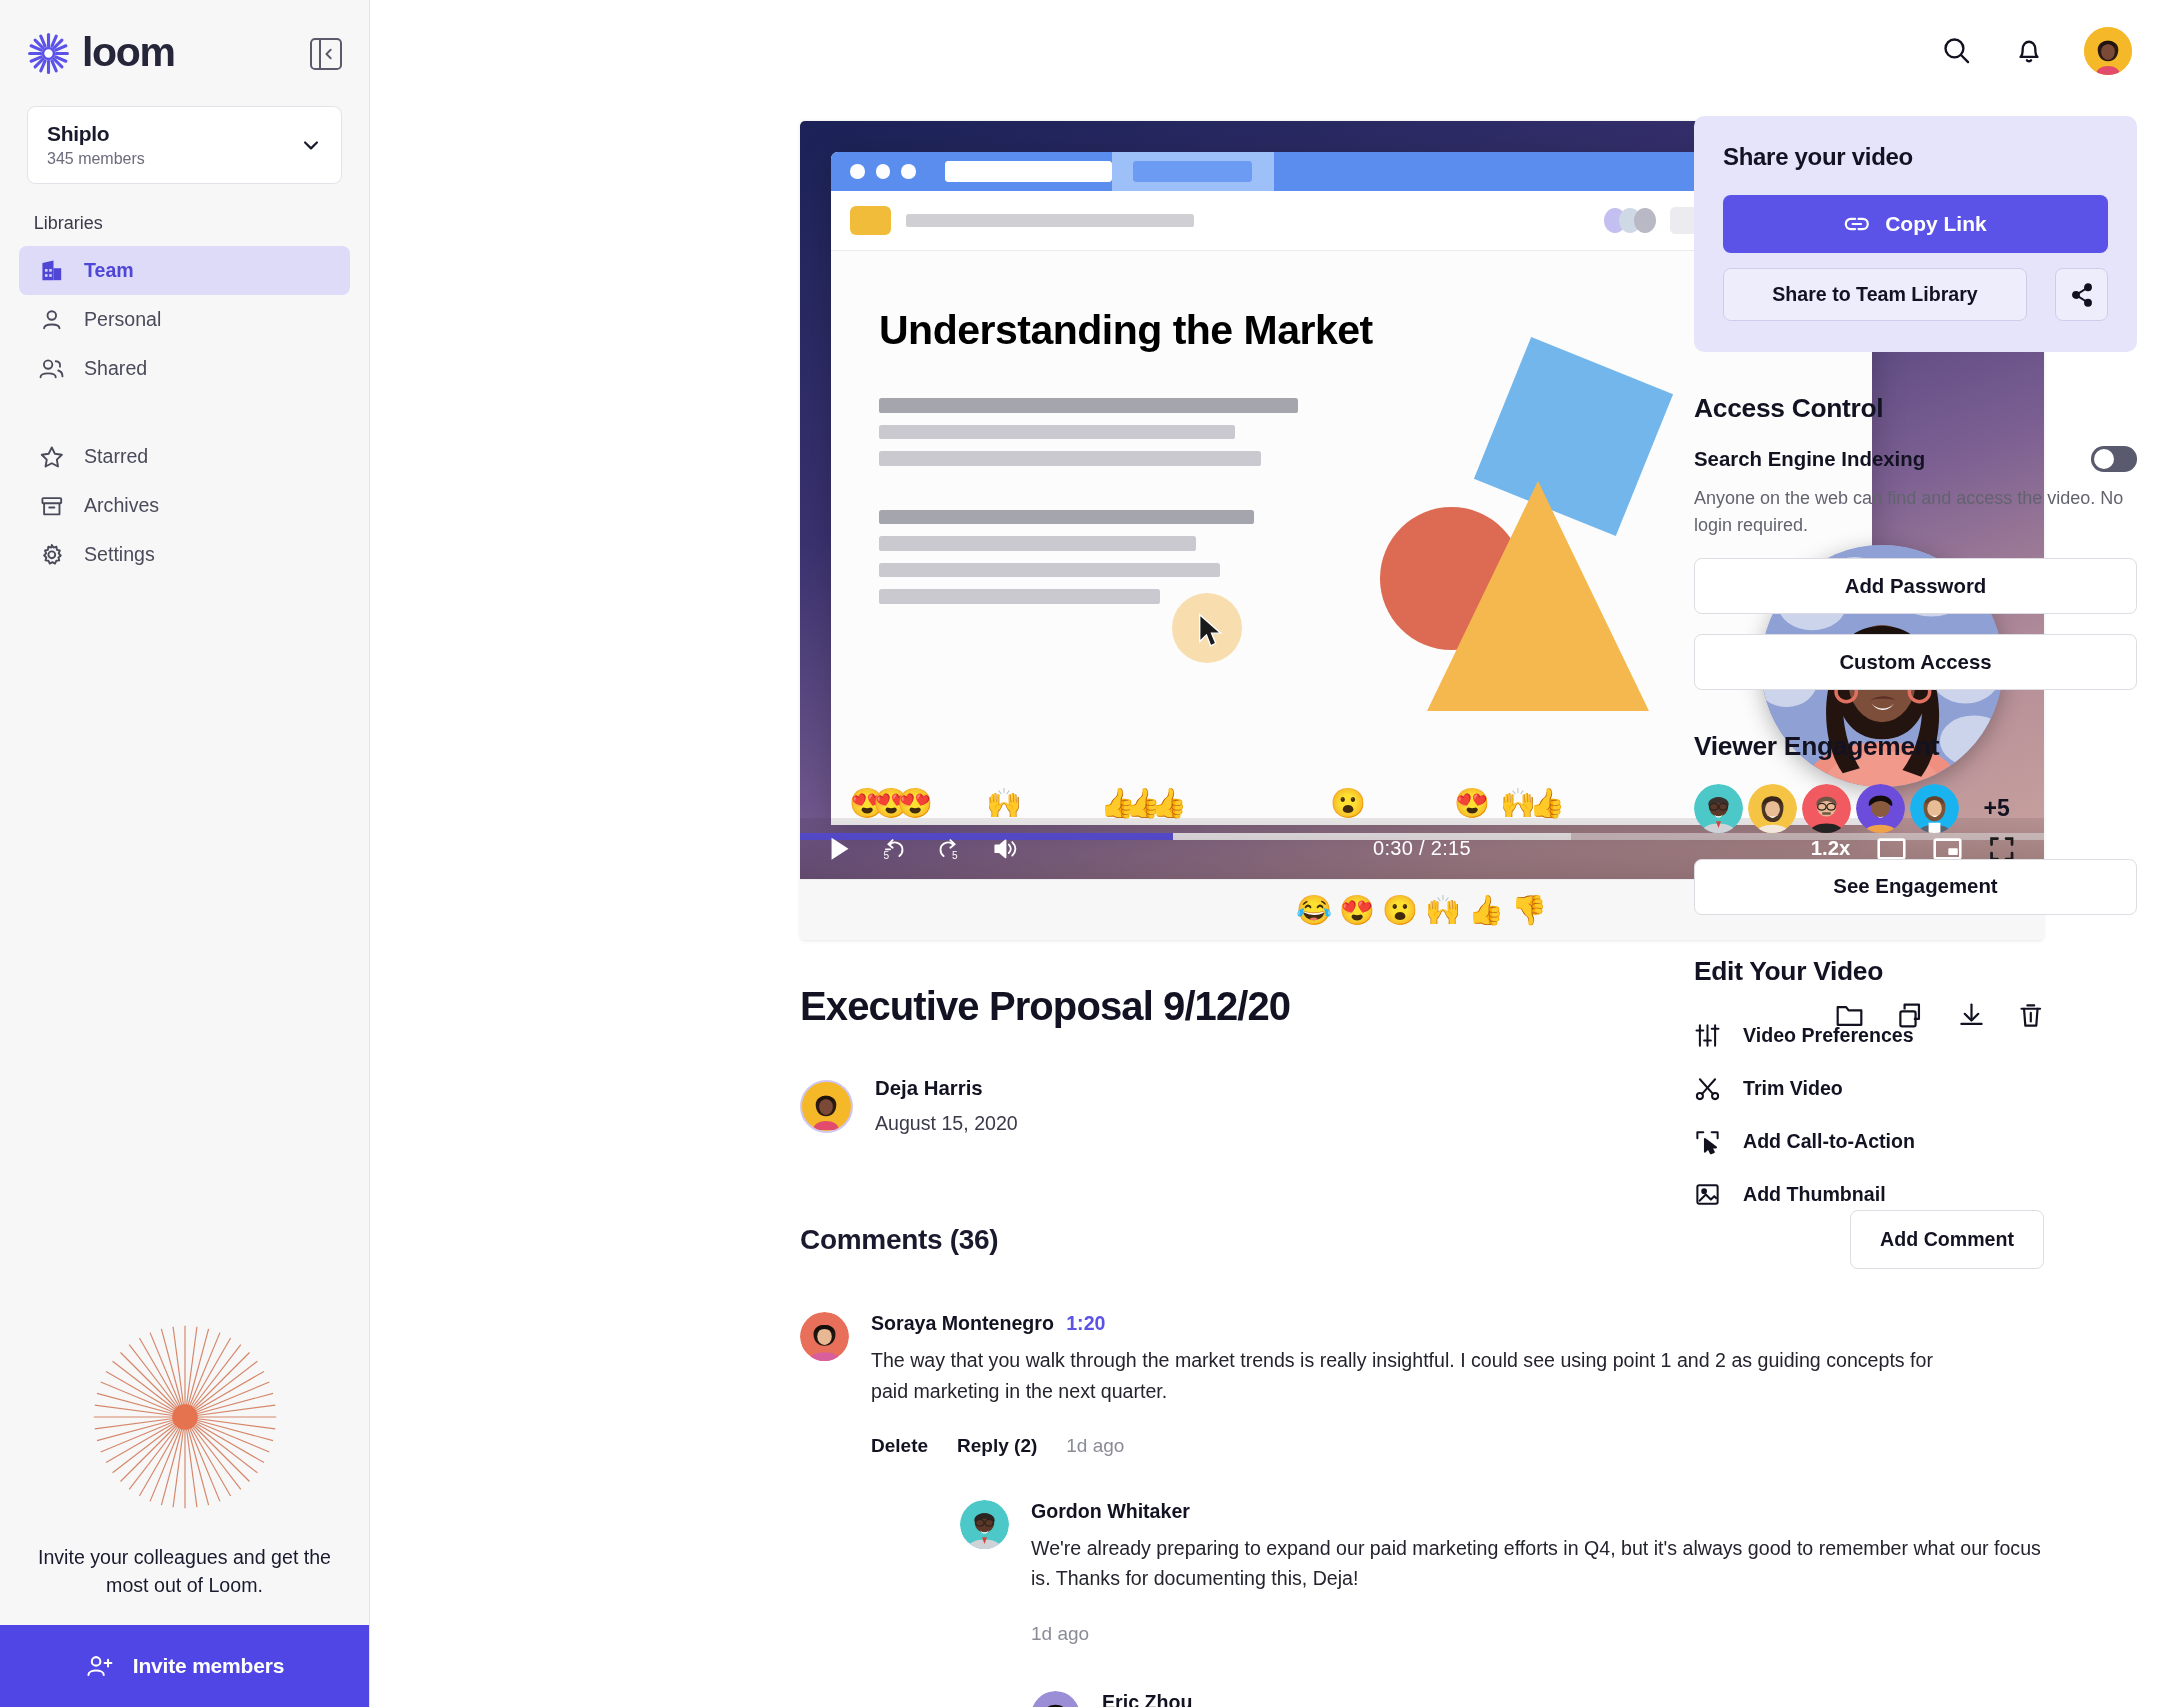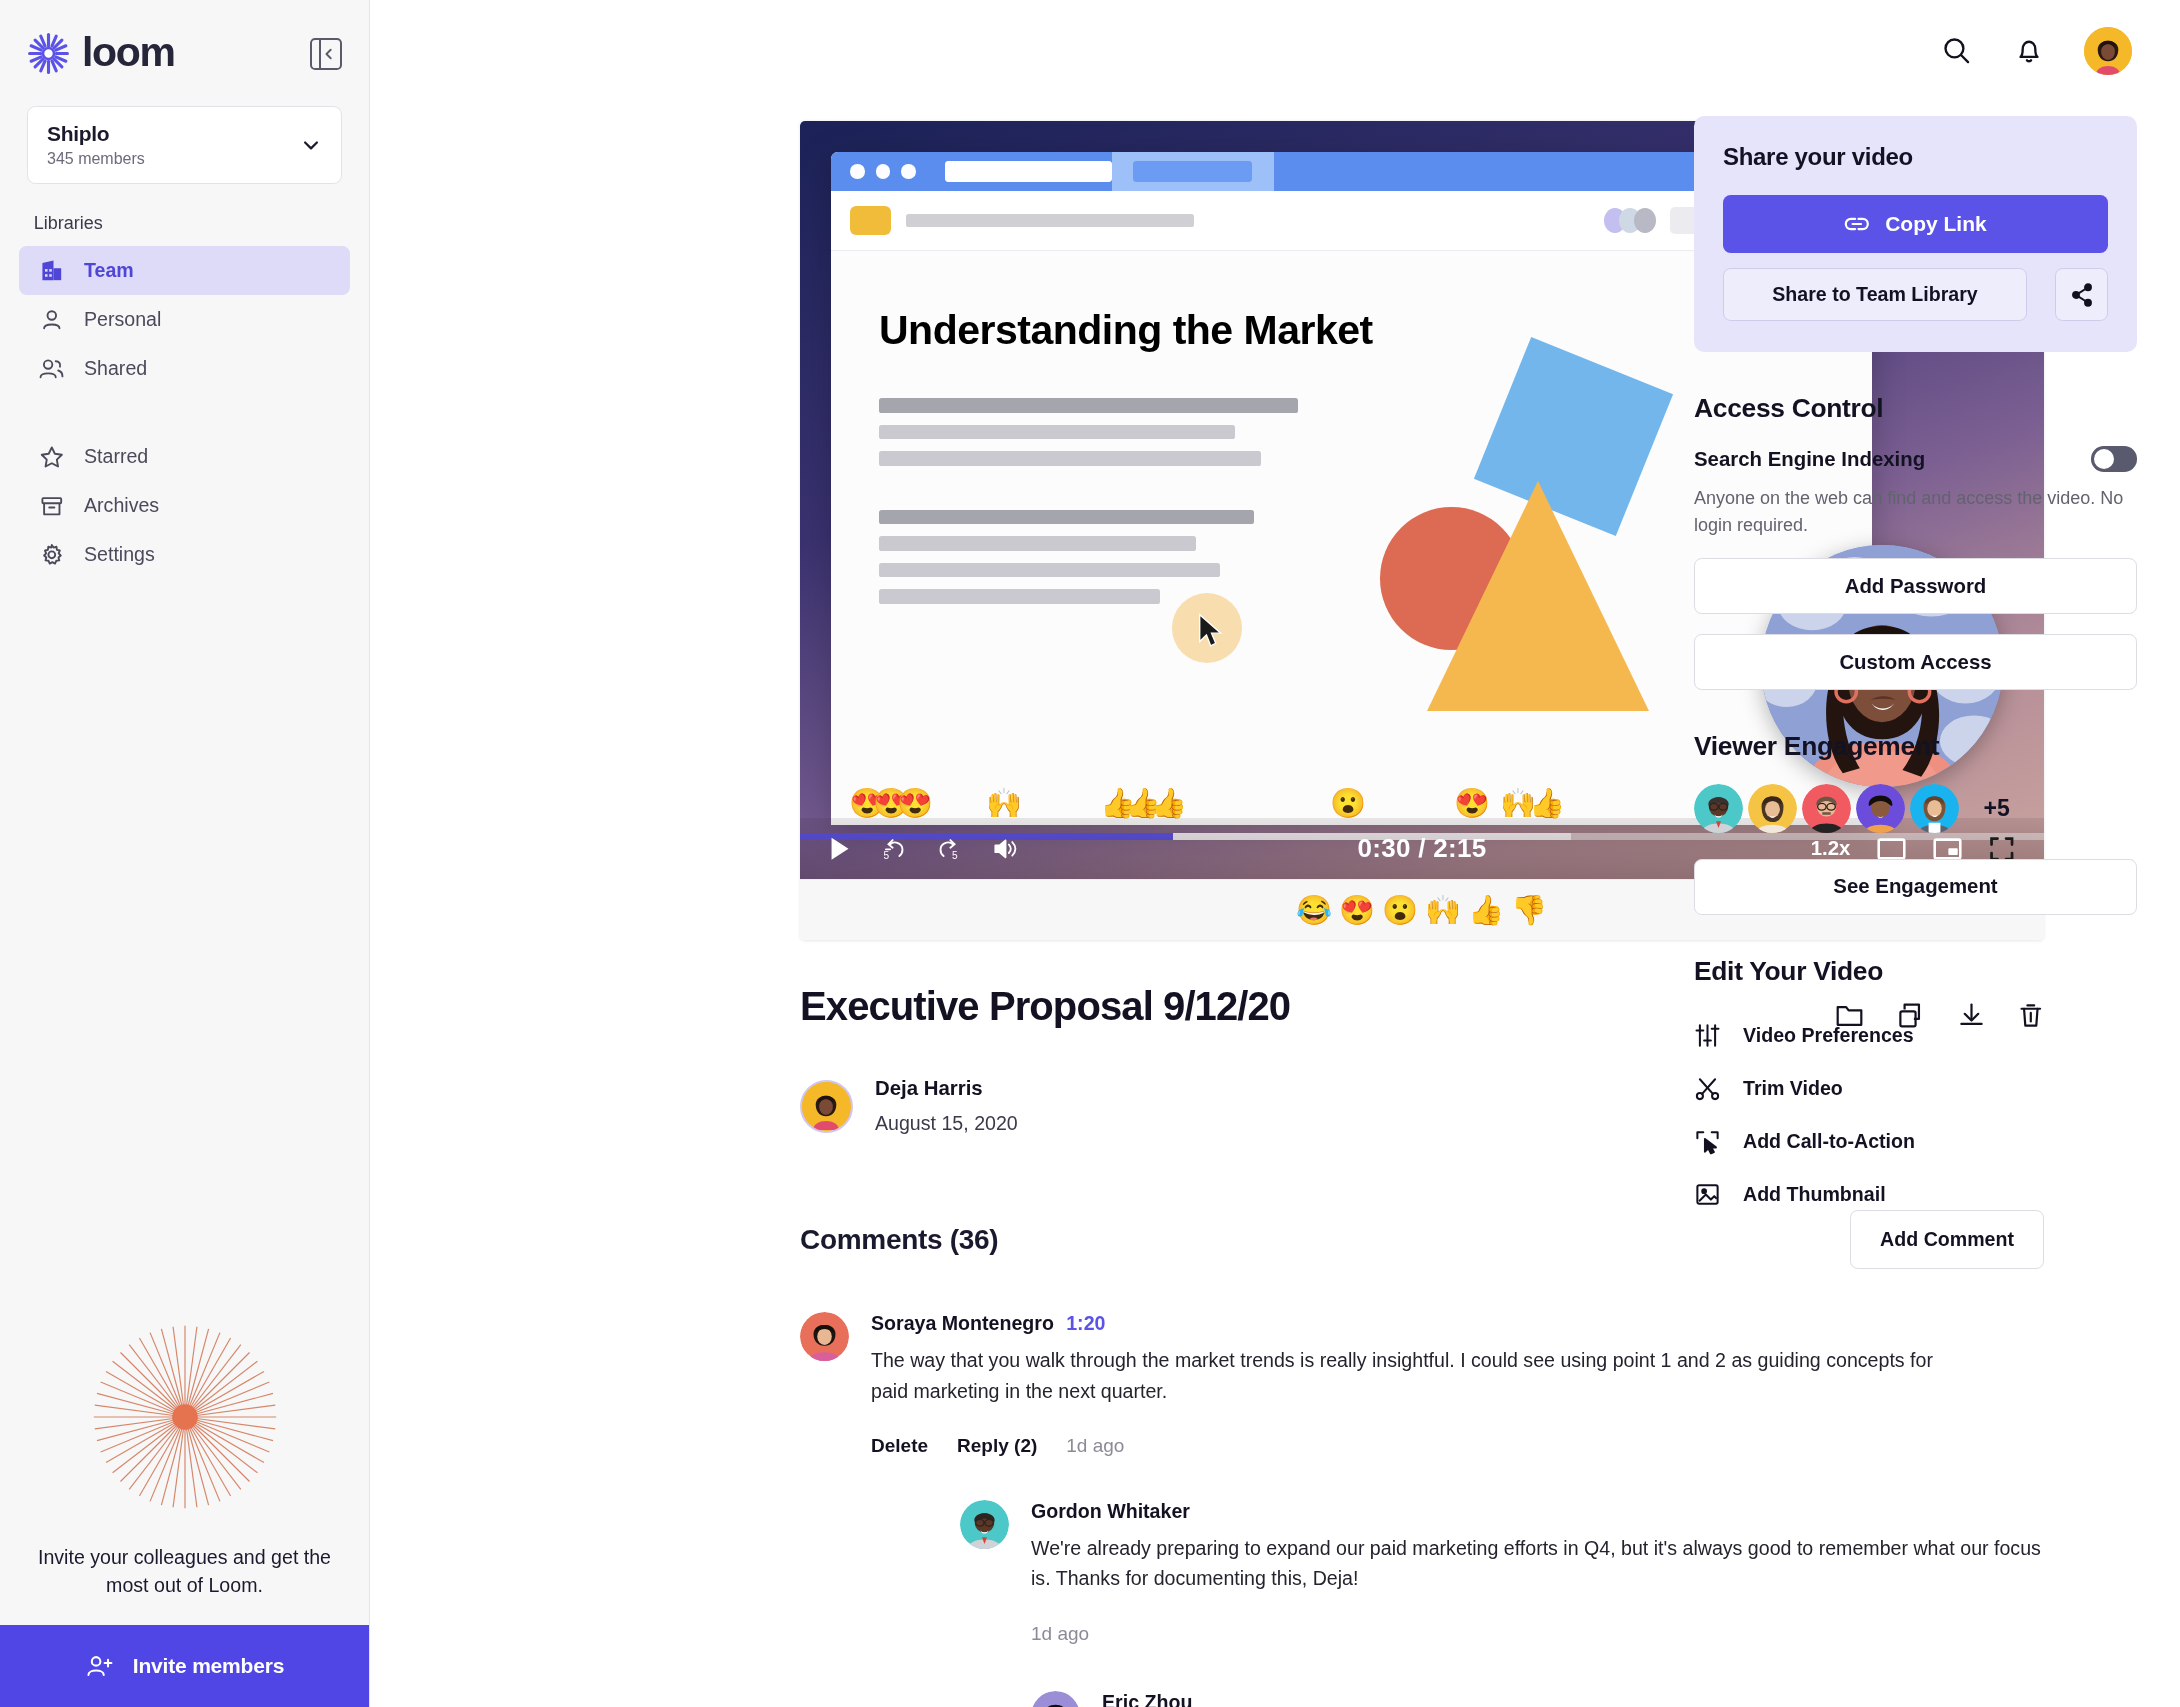--- a/index.html
+++ b/index.html
@@ -152,21 +152,21 @@
   .progress-buf { position: absolute; left: 0; top: 0; height: 6.8px; width: 62%; background: rgba(255,255,255,0.85); }
   .progress-fill { position: absolute; left: 0; top: 0; height: 6.8px; width: 30%; background: #5b52e8; }
 
   .controls {
     position: absolute; left: 0; right: 0; bottom: 0; height: 61px;
     display: flex; align-items: center; padding: 0 29px;
     background: linear-gradient(180deg, rgba(40,25,30,0.10), rgba(40,25,30,0.32));
     color: #fff;
   }
   .ctl { cursor: pointer; display: flex; align-items: center; justify-content: center; margin-right: 29px; }
-  .time-txt { position: absolute; left: 50%; transform: translateX(-50%); font-size: 26px; font-weight: 700; letter-spacing: 0.3px; }
+  .time-txt { position: absolute; left: 50%; transform: translateX(-50%); font-size: 20px; font-weight: 400; letter-spacing: 0.3px; }
   .ctl-right { margin-left: auto; display: flex; align-items: center; gap: 27px; }
   .speed { font-size: 20.4px; font-weight: 700; cursor: pointer; }
 
   .emoji-bar {
     height: 61px; background: #f7f7f8; display: flex; align-items: center;
     justify-content: center; gap: 6.8px; border-top: 0.9px solid #ededf0;
   }
   .emoji-bar span { font-size: 29px; cursor: pointer; line-height: 1; }
 
   

